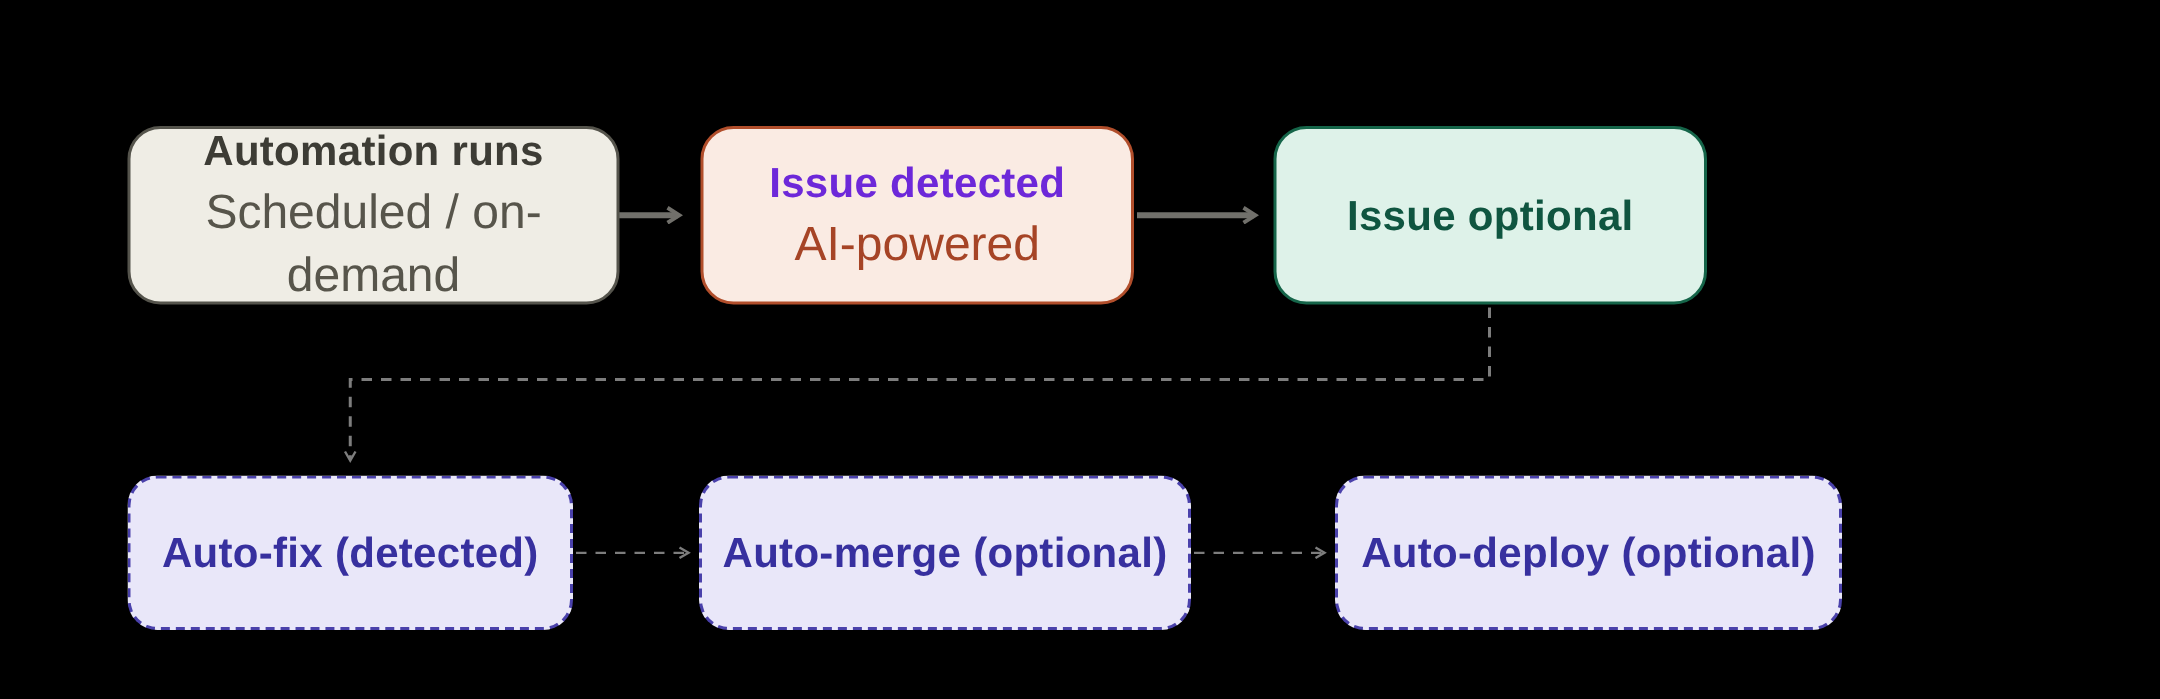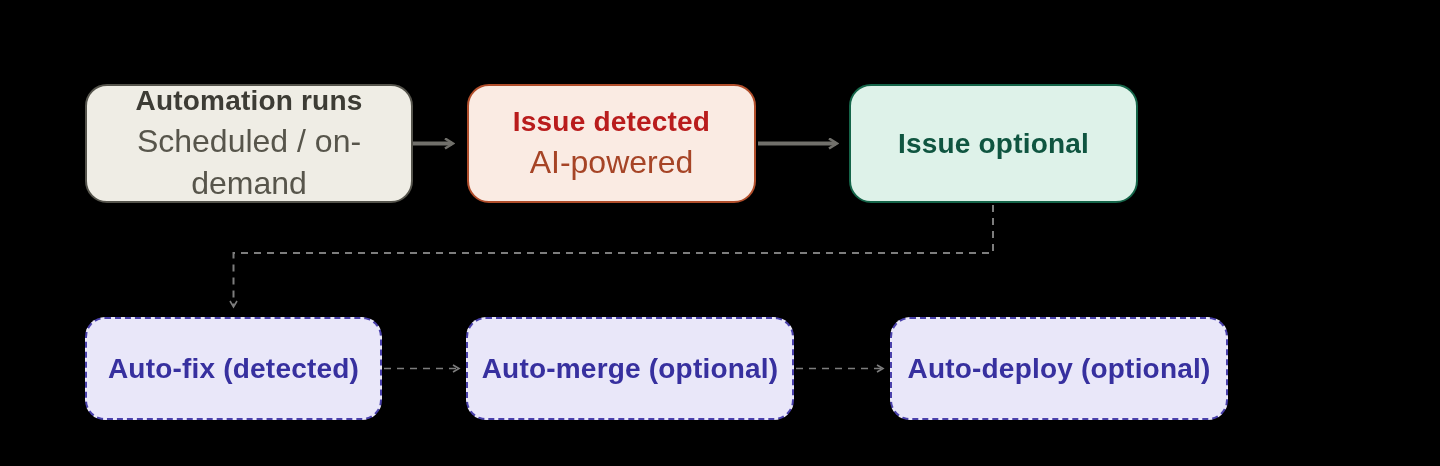--- a/index.html
+++ b/index.html
@@ -26,21 +26,21 @@
   .node-subtitle { font-size: 32px; font-weight: 400; line-height: 1.3; margin-top: 3px; }
 
   
   .n-automation { left: 85px;  top: 84px; width: 328px; height: 119px;
                   background: #EFEDE5; border: 2px solid #55544C; }
   .n-automation .node-title    { color: #3D3C35; }
   .n-automation .node-subtitle { color: #57554B; }
 
   .n-detected   { left: 467px; top: 84px; width: 289px; height: 119px;
                   background: #FAEBE3; border: 2px solid #B14E2B; }
-  .n-detected .node-title    { color: #b91c1c; }
+  .n-detected .node-title    { color: #6d28d9; }
   .n-detected .node-subtitle { color: #A64426; }
 
   .n-surfaced   { left: 849px; top: 84px; width: 289px; height: 119px;
                   background: #DEF2E9; border: 2px solid #156549; }
   .n-surfaced .node-title { color: #0F5540; }
 
   
   .n-optional { background: #E9E7F9; border: 2px dashed #4A41AB; border-radius: 20px; }
   .n-optional .node-title { color: #37309F; }
   .n-fix    { left: 85px;  top: 317px; width: 297px; height: 103px; }

